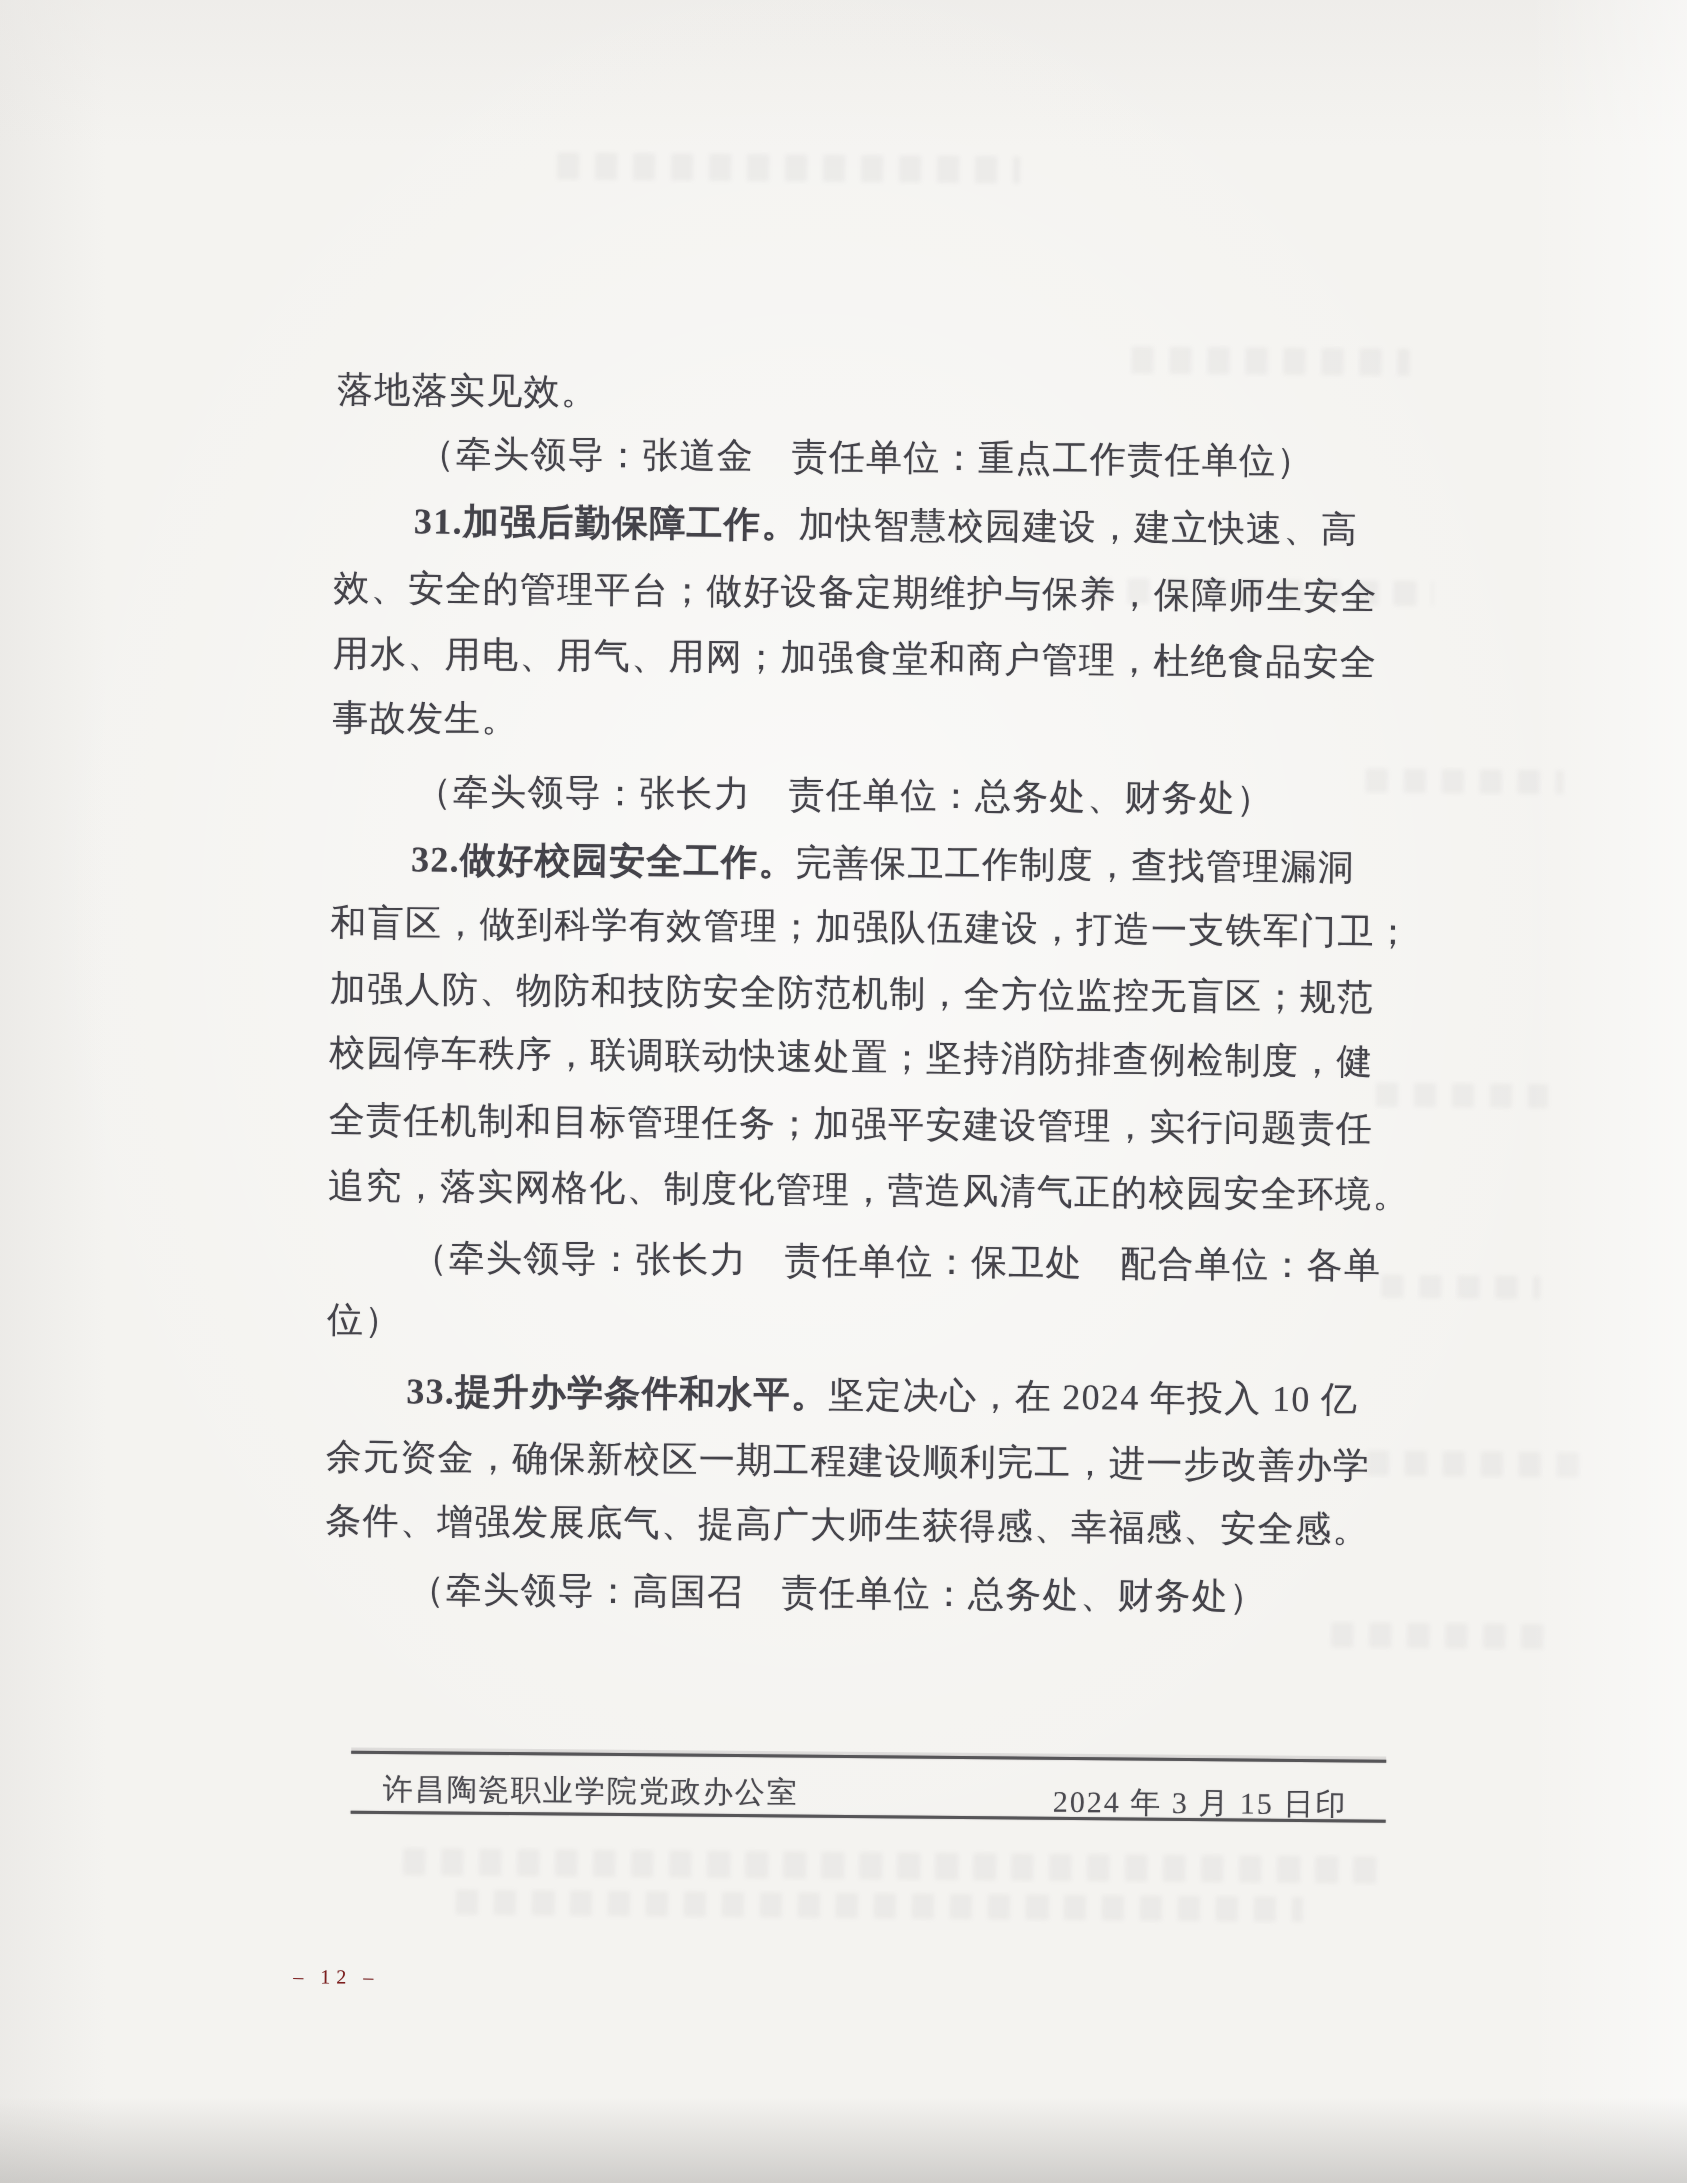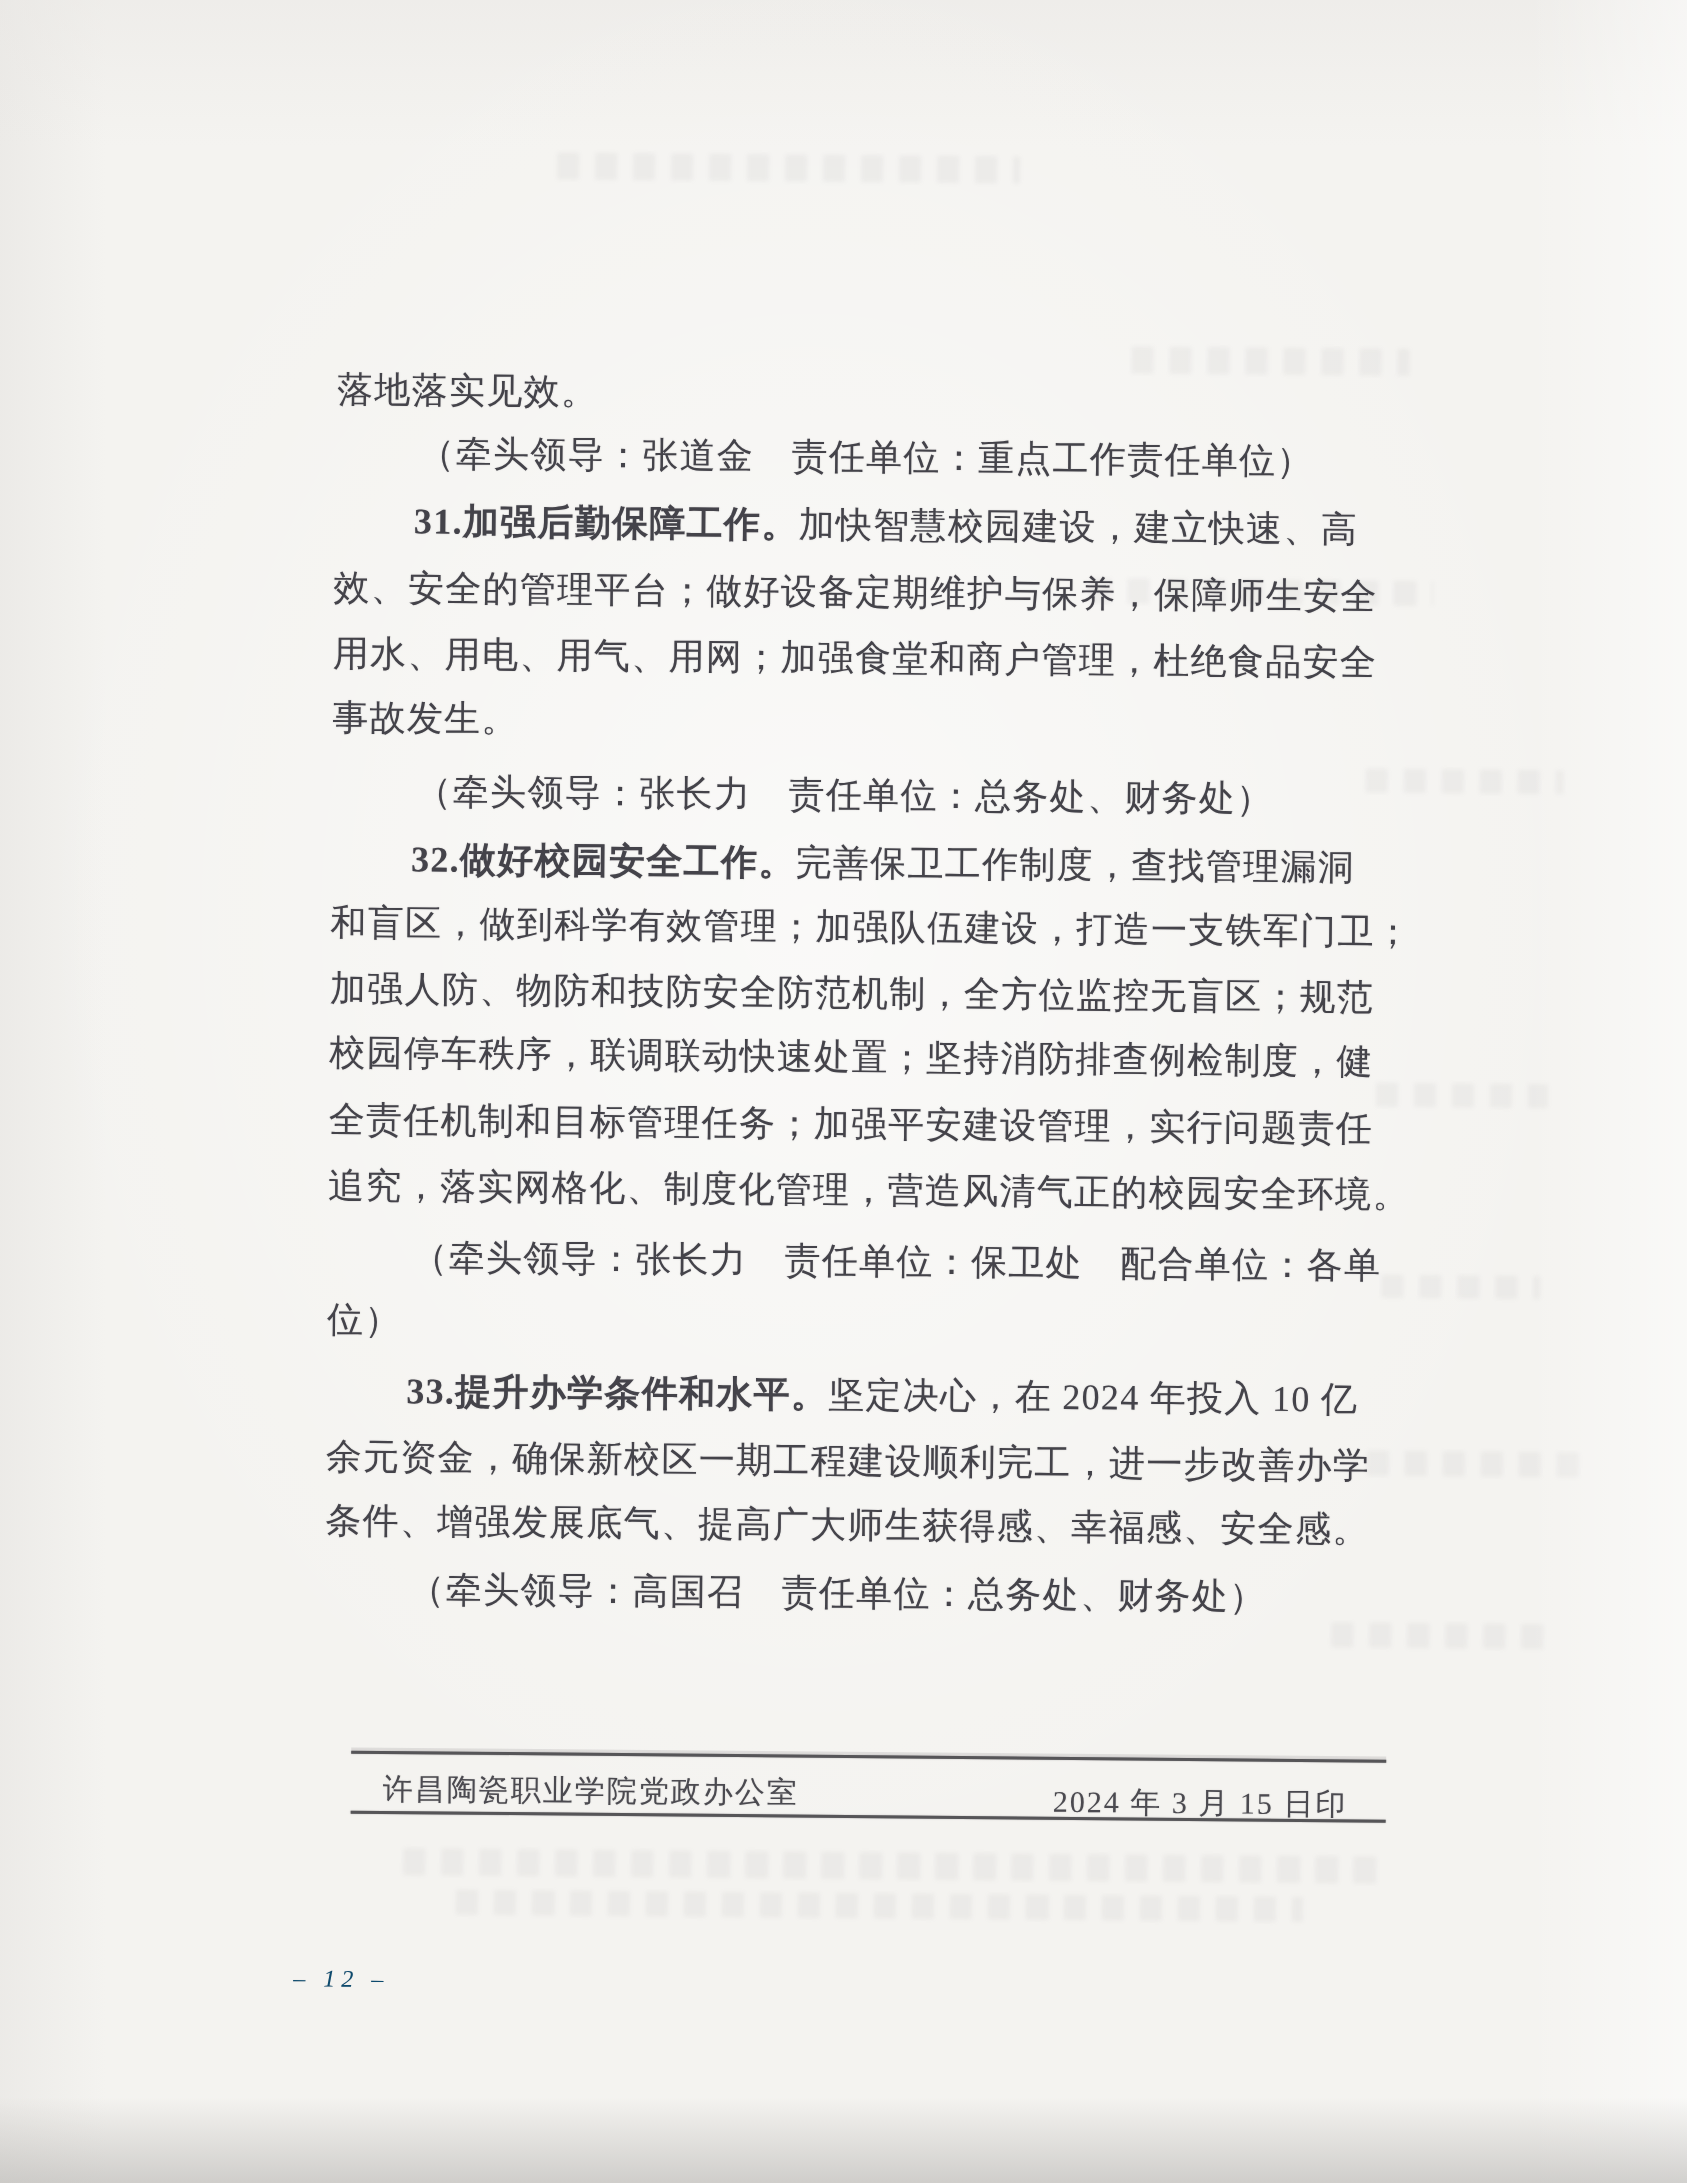--- a/index.html
+++ b/index.html
@@ -52,26 +52,25 @@
   .footer-text{
     position:absolute;
     white-space:nowrap;
     font-size:30px;
     color:#4b4a50;
     letter-spacing:2px;
     text-shadow:0 0 1.3px rgba(80,78,84,.3);
   }
   .page-num{
     position:absolute;
-    font-size:24px;
-    color:#0c4a6e;
+    font-size:20px;
+    color:#7f1d1d;
     letter-spacing:6px;
     white-space:nowrap;
     text-shadow:0 0 0.7px rgba(100,98,104,.4);
-    font-style:italic;
   }
   .smudge{
     position:absolute;
     background:repeating-linear-gradient(90deg,
       rgba(128,126,131,.14) 0 22.5px, rgba(128,126,131,0) 22.5px 38px);
     filter:blur(2px);
     opacity:.55;
     pointer-events:none;
   }
 </style>

